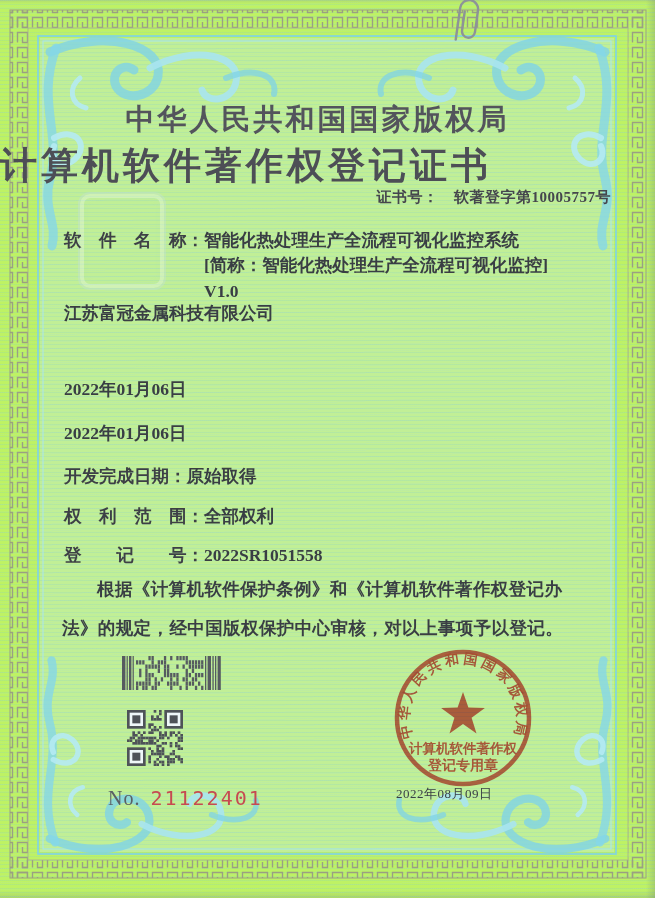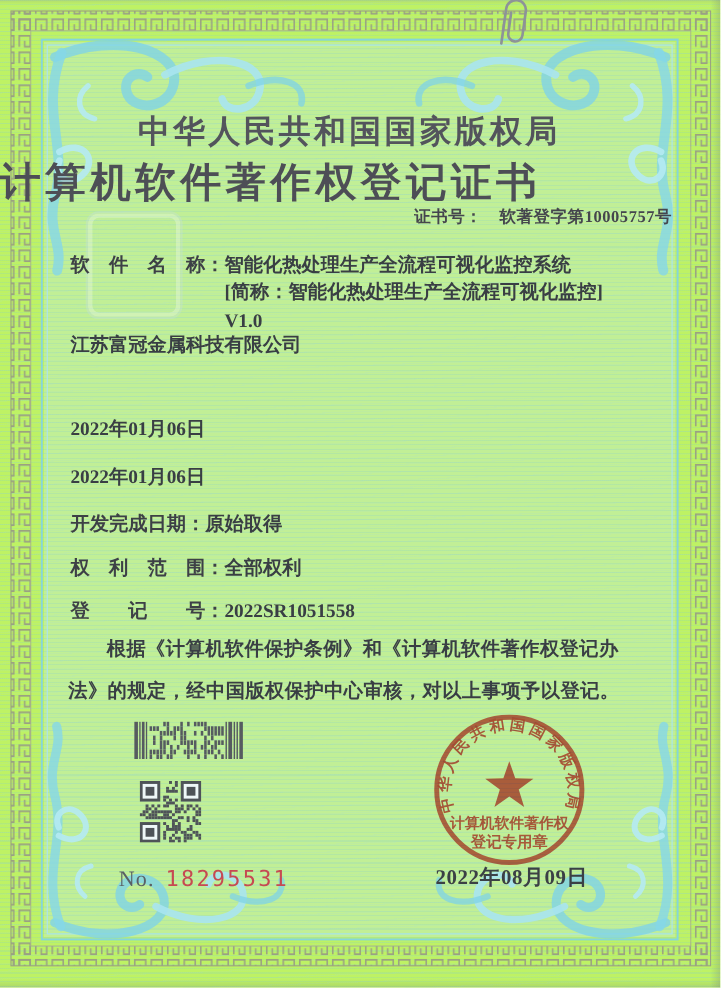--- a/index.html
+++ b/index.html
@@ -49,21 +49,21 @@
   }
   .statement{
     left:62px;width:530px;top:570px;
     font-size:17.5px;font-weight:600;color:#393e44;line-height:39px;
     text-indent:2em;letter-spacing:0.4px;
   }
   .serial{left:108px;top:786px;font-size:20px;color:#5a6065;letter-spacing:1px;}
   .serial .num{color:#c64a52;font-family:"DejaVu Sans Mono","Liberation Mono",monospace;
     font-size:20px;letter-spacing:2px;margin-left:10px;}
   .seal-wrap{left:382px;top:637px;width:162px;height:162px;mix-blend-mode:multiply;}
-  .seal-date{left:396px;top:785px;width:140px;font-size:19px;font-weight:700;color:#3b4045;letter-spacing:0.5px;}
+  .seal-date{left:396px;top:785px;width:140px;font-size:13px;font-weight:400;color:#3b4045;letter-spacing:0.5px;}
   .watermark{
     left:78px;top:192px;width:84px;height:94px;border-radius:12px;
     border:2px solid rgba(196,222,228,0.55);
     box-shadow:inset 0 0 0 4px rgba(255,255,255,0.45), inset 0 0 10px rgba(170,205,212,0.35);
     opacity:0.6;
   }
   .barcode{left:122px;top:656px;}
   .qrcode{left:127px;top:710px;}
   text, textPath{font-family:"Liberation Serif","DejaVu Serif",serif;}
 </style>
@@ -378,21 +378,21 @@
       <rect x="5.333333333333333" y="5.333333333333333" width="8" height="8" fill="#4e5358"></rect>
       <rect x="37.33333333333333" y="0" width="18.666666666666664" height="18.666666666666664" fill="#4e5358"></rect>
       <rect x="40" y="2.6666666666666665" width="13.333333333333332" height="13.333333333333332" fill="#eef7f8"></rect>
       <rect x="42.666666666666664" y="5.333333333333333" width="8" height="8" fill="#4e5358"></rect>
       <rect x="0" y="37.33333333333333" width="18.666666666666664" height="18.666666666666664" fill="#4e5358"></rect>
       <rect x="2.6666666666666665" y="40" width="13.333333333333332" height="13.333333333333332" fill="#eef7f8"></rect>
       <rect x="5.333333333333333" y="42.666666666666664" width="8" height="8" fill="#4e5358"></rect>
     </svg>
 
   <div class="abs serial">
-    <span>No.</span><span class="num">18295531</span>
+    <span>No.</span><span class="num">21122401</span>
   </div>
 
   <svg class="abs seal-wrap" width="162" height="162" viewBox="0 0 162 162">
     <circle cx="81" cy="81" r="66" fill="none" stroke="#dd5252" stroke-width="4.5" opacity="0.88"></circle>
     <path id="sealArc" d="M 31,101 A 54,54 0 1 1 131,101" fill="none"></path>
     <text font-size="14" font-weight="700" fill="#dd5252" letter-spacing="3.5" opacity="0.92">
       <textPath href="#sealArc" startOffset="50%" text-anchor="middle">中华人民共和国国家版权局</textPath>
     </text>
     <path fill="#dd5252" opacity="0.9" transform="translate(81,78)" d="M0,-23 L5.4,-7.4 L21.9,-7.1 L8.6,2.8 L13.5,18.6 L0,9.1 L-13.5,18.6 L-8.6,2.8 L-21.9,-7.1 L-5.4,-7.4 Z"></path>
     <text x="81" y="116" text-anchor="middle" font-size="13.5" font-weight="700" fill="#dd5252" opacity="0.92">计算机软件著作权</text>

